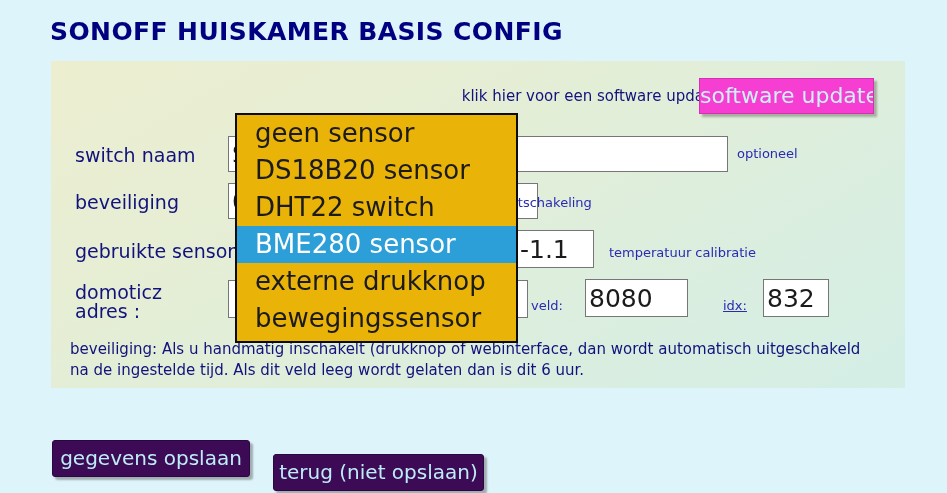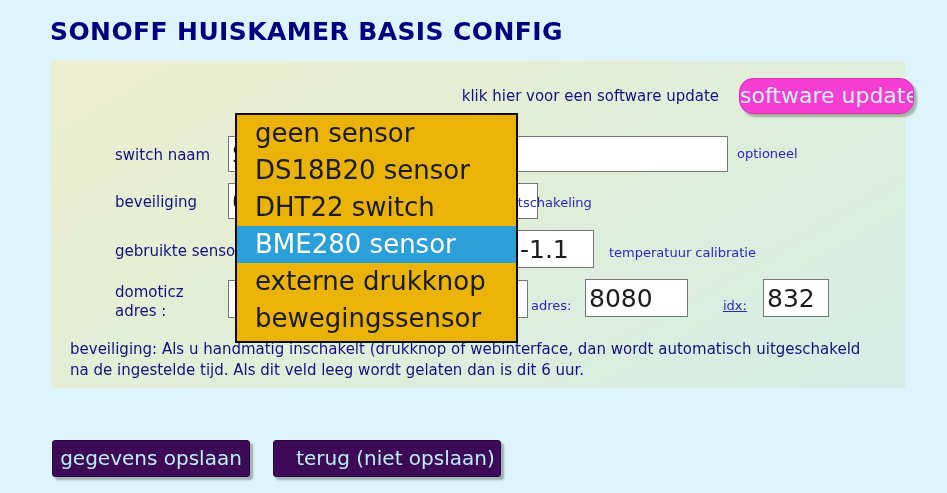--- a/index.html
+++ b/index.html
@@ -48,45 +48,44 @@
   #update-hint {
     position: absolute;
     right: 186px;
     top: 12px;
     font-size: 15px;
     color: #12127c;
     white-space: nowrap;
   }
   #software-update-button {
     position: absolute;
-    left: 688px;
+    left: 648px;
     top: 3px;
     width: 173px;
     height: 34px;
     background: #f63fd2;
     border: 1px solid #d72fb3;
-    border-radius: 14px;
+    border-radius: 0;
     color: #cdf0f7;
     font-size: 22px;
     line-height: 33px;
     text-align: center;
     box-shadow: 3px 3px 2px rgba(60,60,40,0.35);
     cursor: pointer;
     white-space: nowrap;
     overflow: hidden;
   }
 
   
   .form-label {
     position: absolute;
-    font-size: 15px;
+    font-size: 19px;
     color: #12127c;
     white-space: nowrap;
     line-height: 19px;
-    margin-left: 40px;
   }
   .side-note {
     position: absolute;
     font-size: 13px;
     color: #2a2ab4;
     white-space: nowrap;
   }
   .text-input {
     position: absolute;
     background: #ffffff;
@@ -183,21 +182,21 @@
     text-align: center;
     box-shadow: 3px 3px 2px rgba(70,70,70,0.40);
     cursor: pointer;
     white-space: nowrap;
     overflow: hidden;
   }
   #save-button {
     left: 52px; top: 440px; width: 196px; height: 35px; line-height: 34px;
   }
   #back-button {
-    left: 273px; top: 440px; width: 209px; height: 35px; line-height: 34px; padding-left: 17px;
+    left: 273px; top: 454px; width: 209px; height: 35px; line-height: 34px;
   }
 </style>
 </head>
 <body>
 
 <div id="page-title">SONOFF HUISKAMER BASIS CONFIG</div>
 
 <div id="config-panel">
 
   <div class="update-row">
@@ -212,21 +211,21 @@
   <div class="form-label" id="label-beveiliging">beveiliging</div>
   <input class="text-input" id="input-beveiliging" type="text" value="0" style="">
   <div class="side-note" id="note-beveiliging">uitschakeling</div>
 
   <div class="form-label" id="label-gebruikte-sensor">gebruikte sensor</div>
   <input class="text-input" id="input-temp-calib" type="text" value="-1.1" style="">
   <div class="side-note" id="note-temp-calib">temperatuur calibratie</div>
 
   <div class="form-label" id="label-domoticz"><span>domoticz</span><br><span>adres :</span></div>
   <input class="text-input" id="input-domoticz" type="text" value="" style="">
-  <div class="side-note" id="note-poort">adres:</div>
+  <div class="side-note" id="note-poort">veld:</div>
   <input class="text-input" id="input-poort" type="text" value="8080" style="">
   <div class="side-note" id="note-idx">idx:</div>
   <input class="text-input" id="input-idx" type="text" value="832" style="">
 
   <div id="explanation">beveiliging: Als u handmatig inschakelt (drukknop of webinterface, dan wordt automatisch uitgeschakeld na de ingestelde tijd. Als dit veld leeg wordt gelaten dan is dit 6 uur.</div>
 </div>
 
 <div id="sensor-dropdown">
   <div class="dropdown-option">geen sensor</div>
   <div class="dropdown-option">DS18B20 sensor</div>

